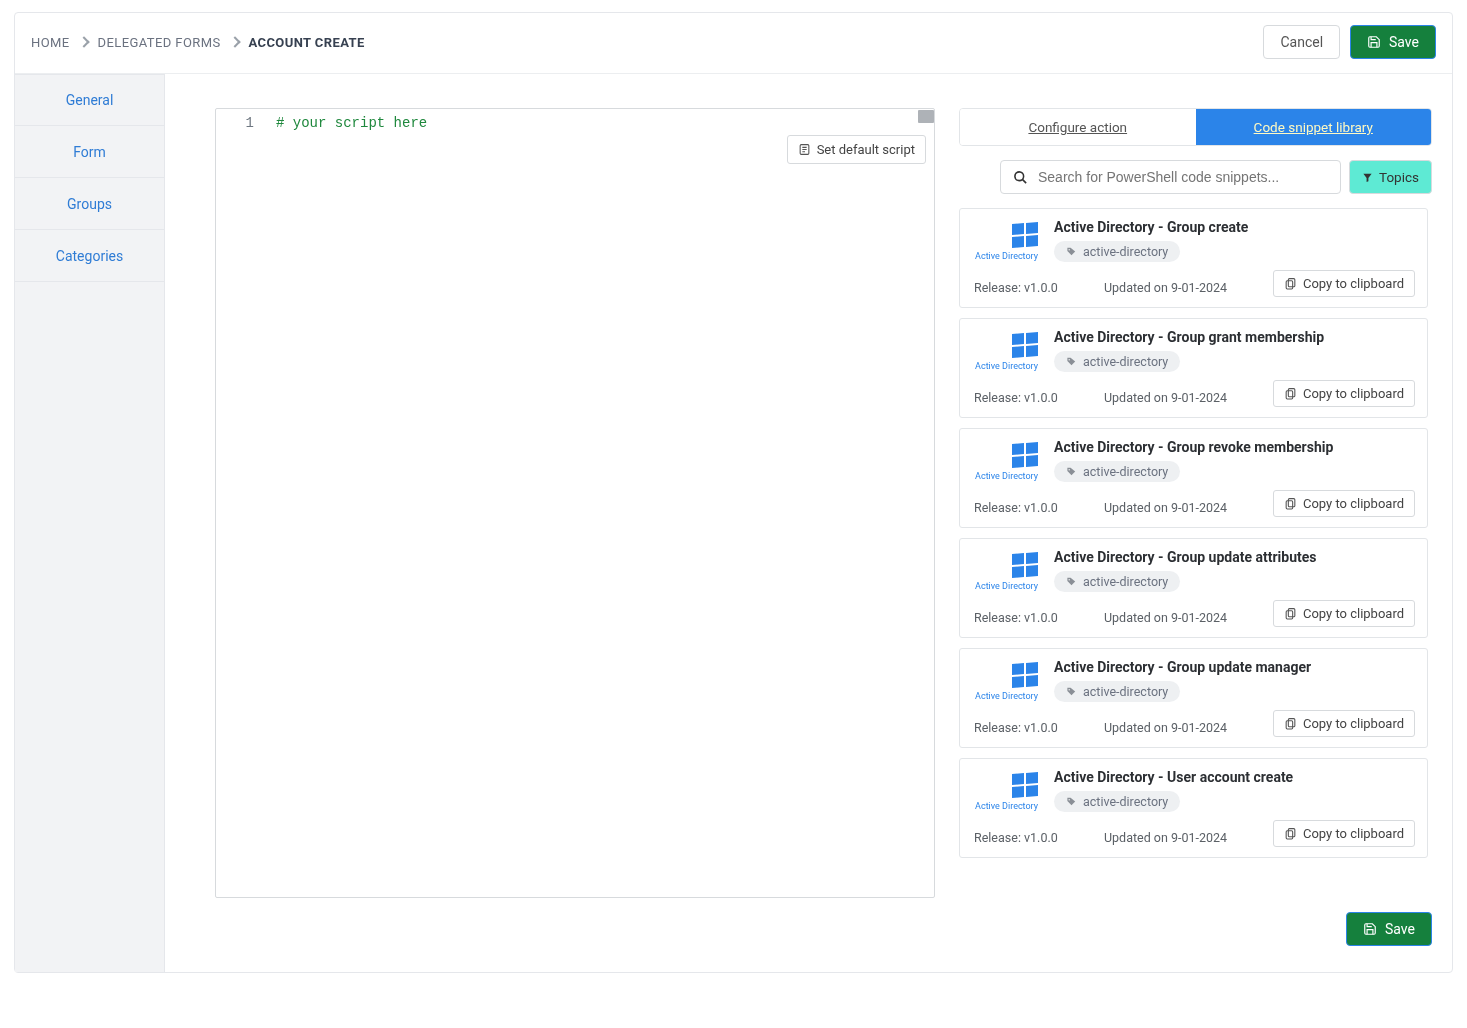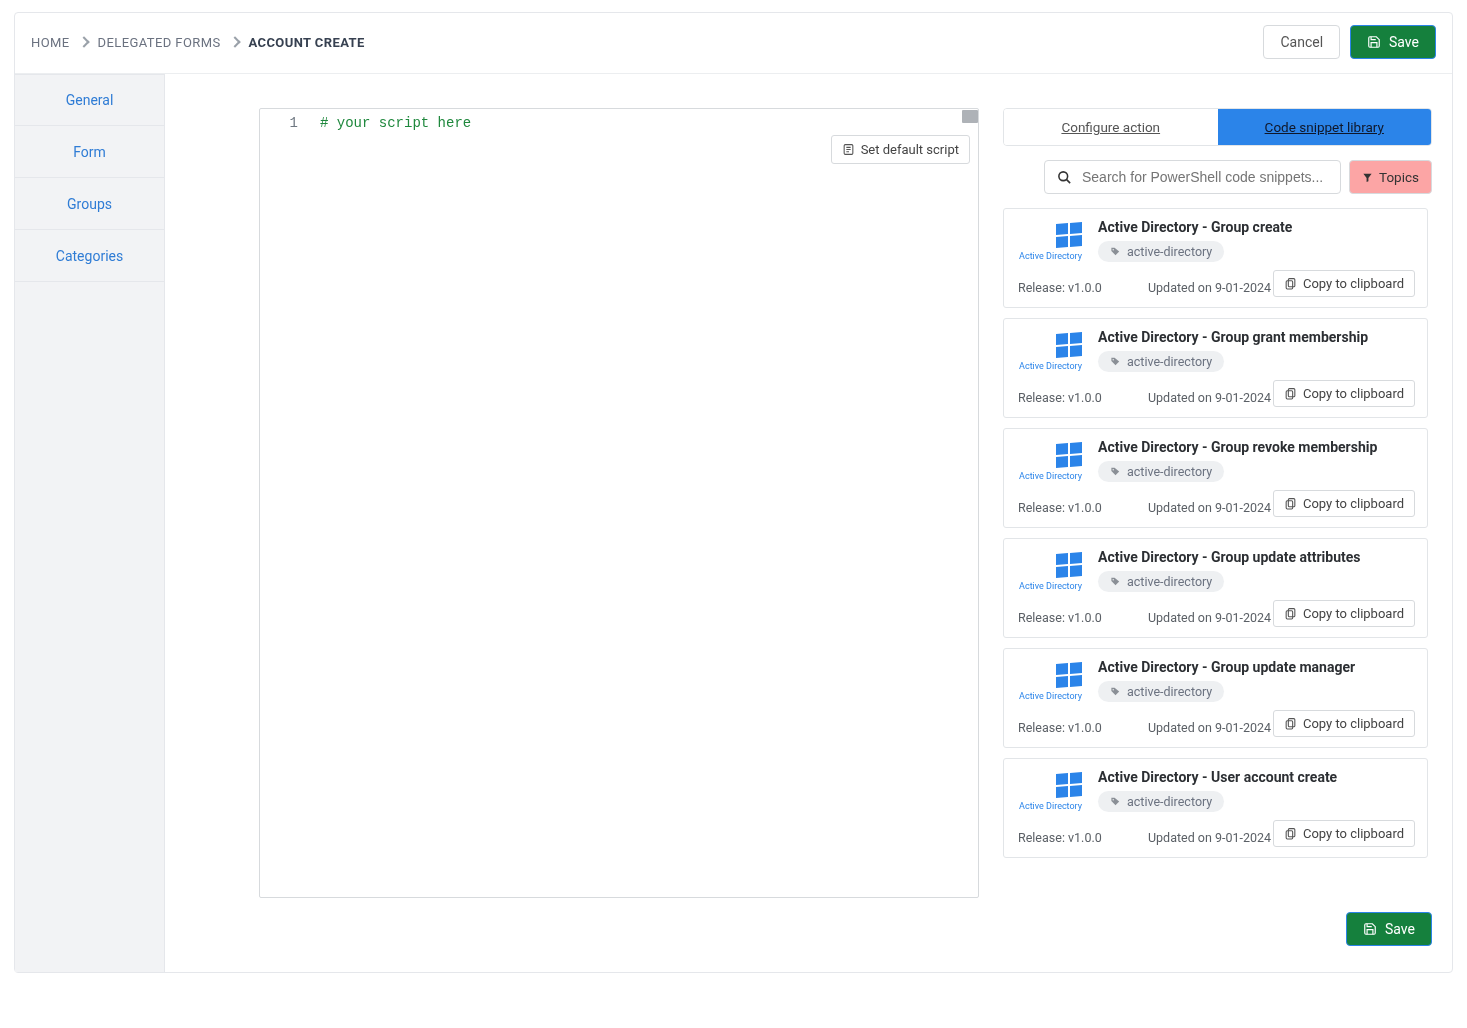--- a/index.html
+++ b/index.html
@@ -16,21 +16,21 @@
   .chev { width: 8px; height: 8px; border-right: 2px solid #9aa1a9; border-bottom: 2px solid #9aa1a9; transform: rotate(-45deg); }
 
   .header-actions { display: flex; gap: 10px; }
   .btn { display: inline-flex; align-items: center; gap: 8px; padding: 8px 16px; border-radius: 4px; font-size: 14px; cursor: pointer; user-select: none; }
   .btn-light { background: #fff; border: 1px solid #d7dadd; color: #555; }
   .btn-primary { background: #15803d; color: #fff; border: 1px solid #2b84e9; }
 
   .icon-save { width: 14px; height: 14px; }
 
   
-  .body { display: flex; min-height: 870px; gap: 44px; }
+  .body { display: flex; min-height: 870px; }
 
   
   .sidebar { width: 150px; flex: 0 0 150px; background: #f2f3f5; border-right: 1px solid #e5e7eb; }
   .side-item { height: 52px; display: flex; align-items: center; justify-content: center; border-bottom: 1px solid #e5e7eb; color: #2f7cd5; font-size: 14px; cursor: pointer; position: relative; background: #f2f3f5; }
   .side-item:first-child { border-top: 1px solid #e5e7eb; }
   .side-item.active { background: #fff; }
   .side-item.active::after {
     content: ""; position: absolute; right: -13px; top: 50%; transform: translateY(-50%);
     width: 0; height: 0; border-top: 13px solid transparent; border-bottom: 13px solid transparent; border-left: 13px solid #e5e7eb;
   }
@@ -48,26 +48,26 @@
   .editor-scrollbar { position: absolute; top: 1px; right: 0; width: 16px; height: 13px; background: #aeb2b7; border-radius: 1px; }
   .gutter { position: absolute; left: 0; top: 0; bottom: 0; width: 52px; border-right: 0 solid transparent; }
   .line-num { text-align: right; padding: 6px 14px 0 0; color: #6e7781; font-family: Consolas, "Courier New", monospace; font-size: 14px; }
   .code-area { position: absolute; left: 60px; right: 20px; top: 6px; bottom: 6px; font-family: Consolas, "Courier New", monospace; font-size: 14px; color: #1f883d; white-space: pre; }
   .set-default { position: absolute; top: 26px; right: 8px; background: #fff; border: 1px solid #d7dadd; border-radius: 3px; padding: 6px 10px; font-size: 13px; color: #444; display: flex; align-items: center; gap: 6px; cursor: pointer; }
 
   
   .snippet-panel { flex: 1; display: flex; flex-direction: column; height: 790px; }
   .snippet-tabs { display: flex; border: 1px solid #e2e5e8; border-radius: 4px; overflow: hidden; }
   .stab { flex: 1; text-align: center; padding: 10px 0; font-size: 13.5px; color: #555; background: #fff; cursor: pointer; text-decoration: underline; }
-  .stab.active { background: #2b84e9; color: #0f172a; }
+  .stab.active { background: #2b84e9; color: #fef9c3; }
 
   .search-row { display: flex; gap: 8px; margin-top: 14px; align-items: stretch; padding-left: 41px; }
   .search-box { flex: 1; display: flex; align-items: center; gap: 10px; border: 1px solid #d7dadd; border-radius: 4px; padding: 8px 12px; color: #777; }
   .search-box input { border: none; outline: none; flex: 1; font-size: 14px; color: #333; }
-  .topics-btn { border: 1px solid #d7dadd; border-radius: 4px; padding: 8px 12px; display: flex; align-items: center; gap: 6px; font-size: 13.5px; color: #333; cursor: pointer; background: #fca5a5; }
+  .topics-btn { border: 1px solid #d7dadd; border-radius: 4px; padding: 8px 12px; display: flex; align-items: center; gap: 6px; font-size: 13.5px; color: #333; cursor: pointer; background: #5eead4; }
 
   .snippet-list { margin-top: 14px; flex: 1; overflow: hidden; position: relative; }
   .snippet-scroll-inner { position: absolute; inset: 0; overflow-y: auto; padding-right: 4px; }
   
   .snippet-scroll-inner::-webkit-scrollbar { width: 6px; }
   .snippet-scroll-inner::-webkit-scrollbar-thumb { background: #cfd3d8; border-radius: 3px; }
 
   .snippet-card { border: 1px solid #e2e5e8; border-radius: 3px; padding: 10px 14px 12px; margin-bottom: 10px; position: relative; }
   .snip-top { display: flex; gap: 16px; }
   .snip-logo { width: 64px; display: flex; flex-direction: column; align-items: flex-end; padding-top: 4px; }

